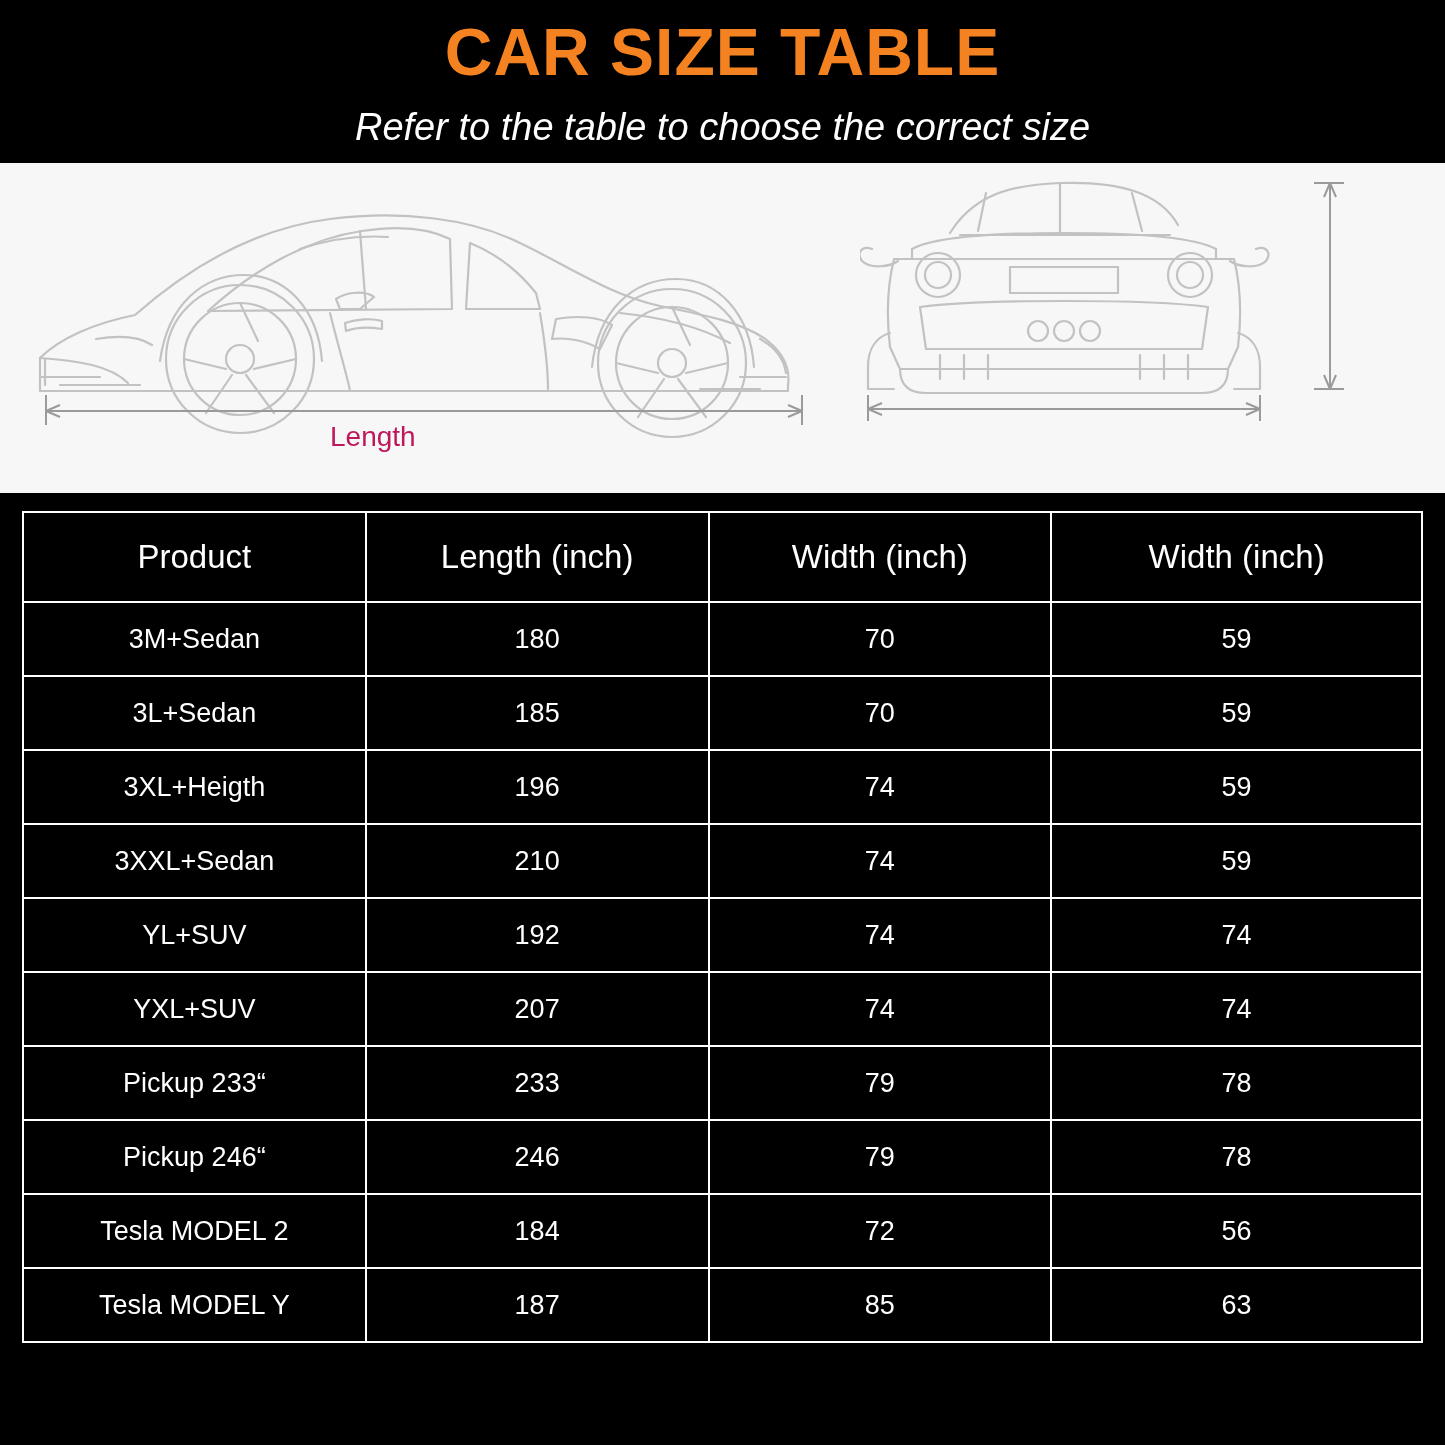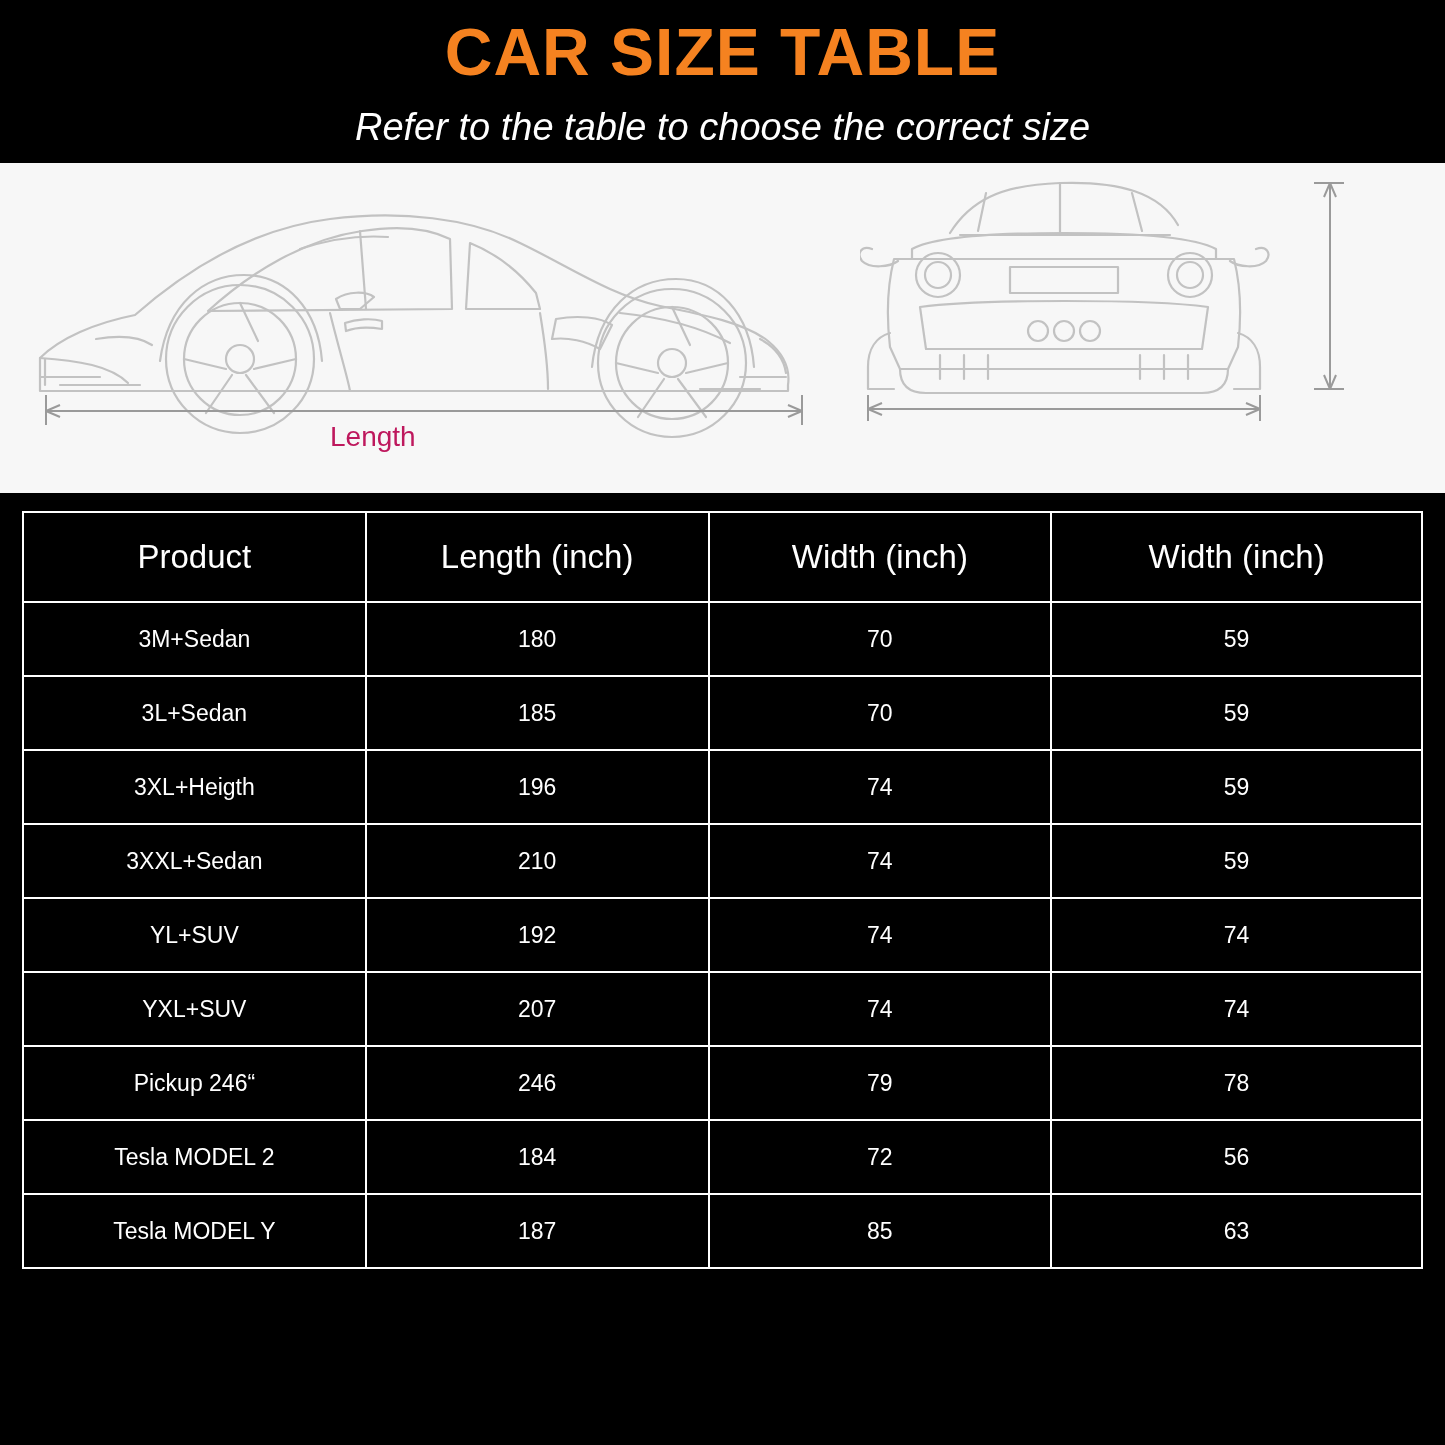--- a/index.html
+++ b/index.html
@@ -89,21 +89,21 @@
     text-align: center;
     color: #ffffff;
     font-weight: normal;
   }
   table.size-table th {
     font-size: 33px;
     height: 80px;
     padding: 4px 0;
   }
   table.size-table td {
-    font-size: 23px;
+    font-size: 27px;
     height: 68px;
     padding: 2px 16px;
   }
   table.size-table col.c1 { width: 24.5%; }
   table.size-table col.c2 { width: 24.5%; }
   table.size-table col.c3 { width: 24.5%; }
   table.size-table col.c4 { width: 26.5%; }
 </style>
 </head>
 <body>
@@ -282,20 +282,26 @@
           <td>74</td>
           <td>74</td>
         </tr>
         <tr>
           <td>YXL+SUV</td>
           <td>207</td>
           <td>74</td>
           <td>74</td>
         </tr>
         <tr>
+          <td>Pickup 233“</td>
+          <td>233</td>
+          <td>79</td>
+          <td>78</td>
+        </tr>
+        <tr>
           <td>Pickup 246“</td>
           <td>246</td>
           <td>79</td>
           <td>78</td>
         </tr>
         <tr>
           <td>Tesla MODEL 2</td>
           <td>184</td>
           <td>72</td>
           <td>56</td>

